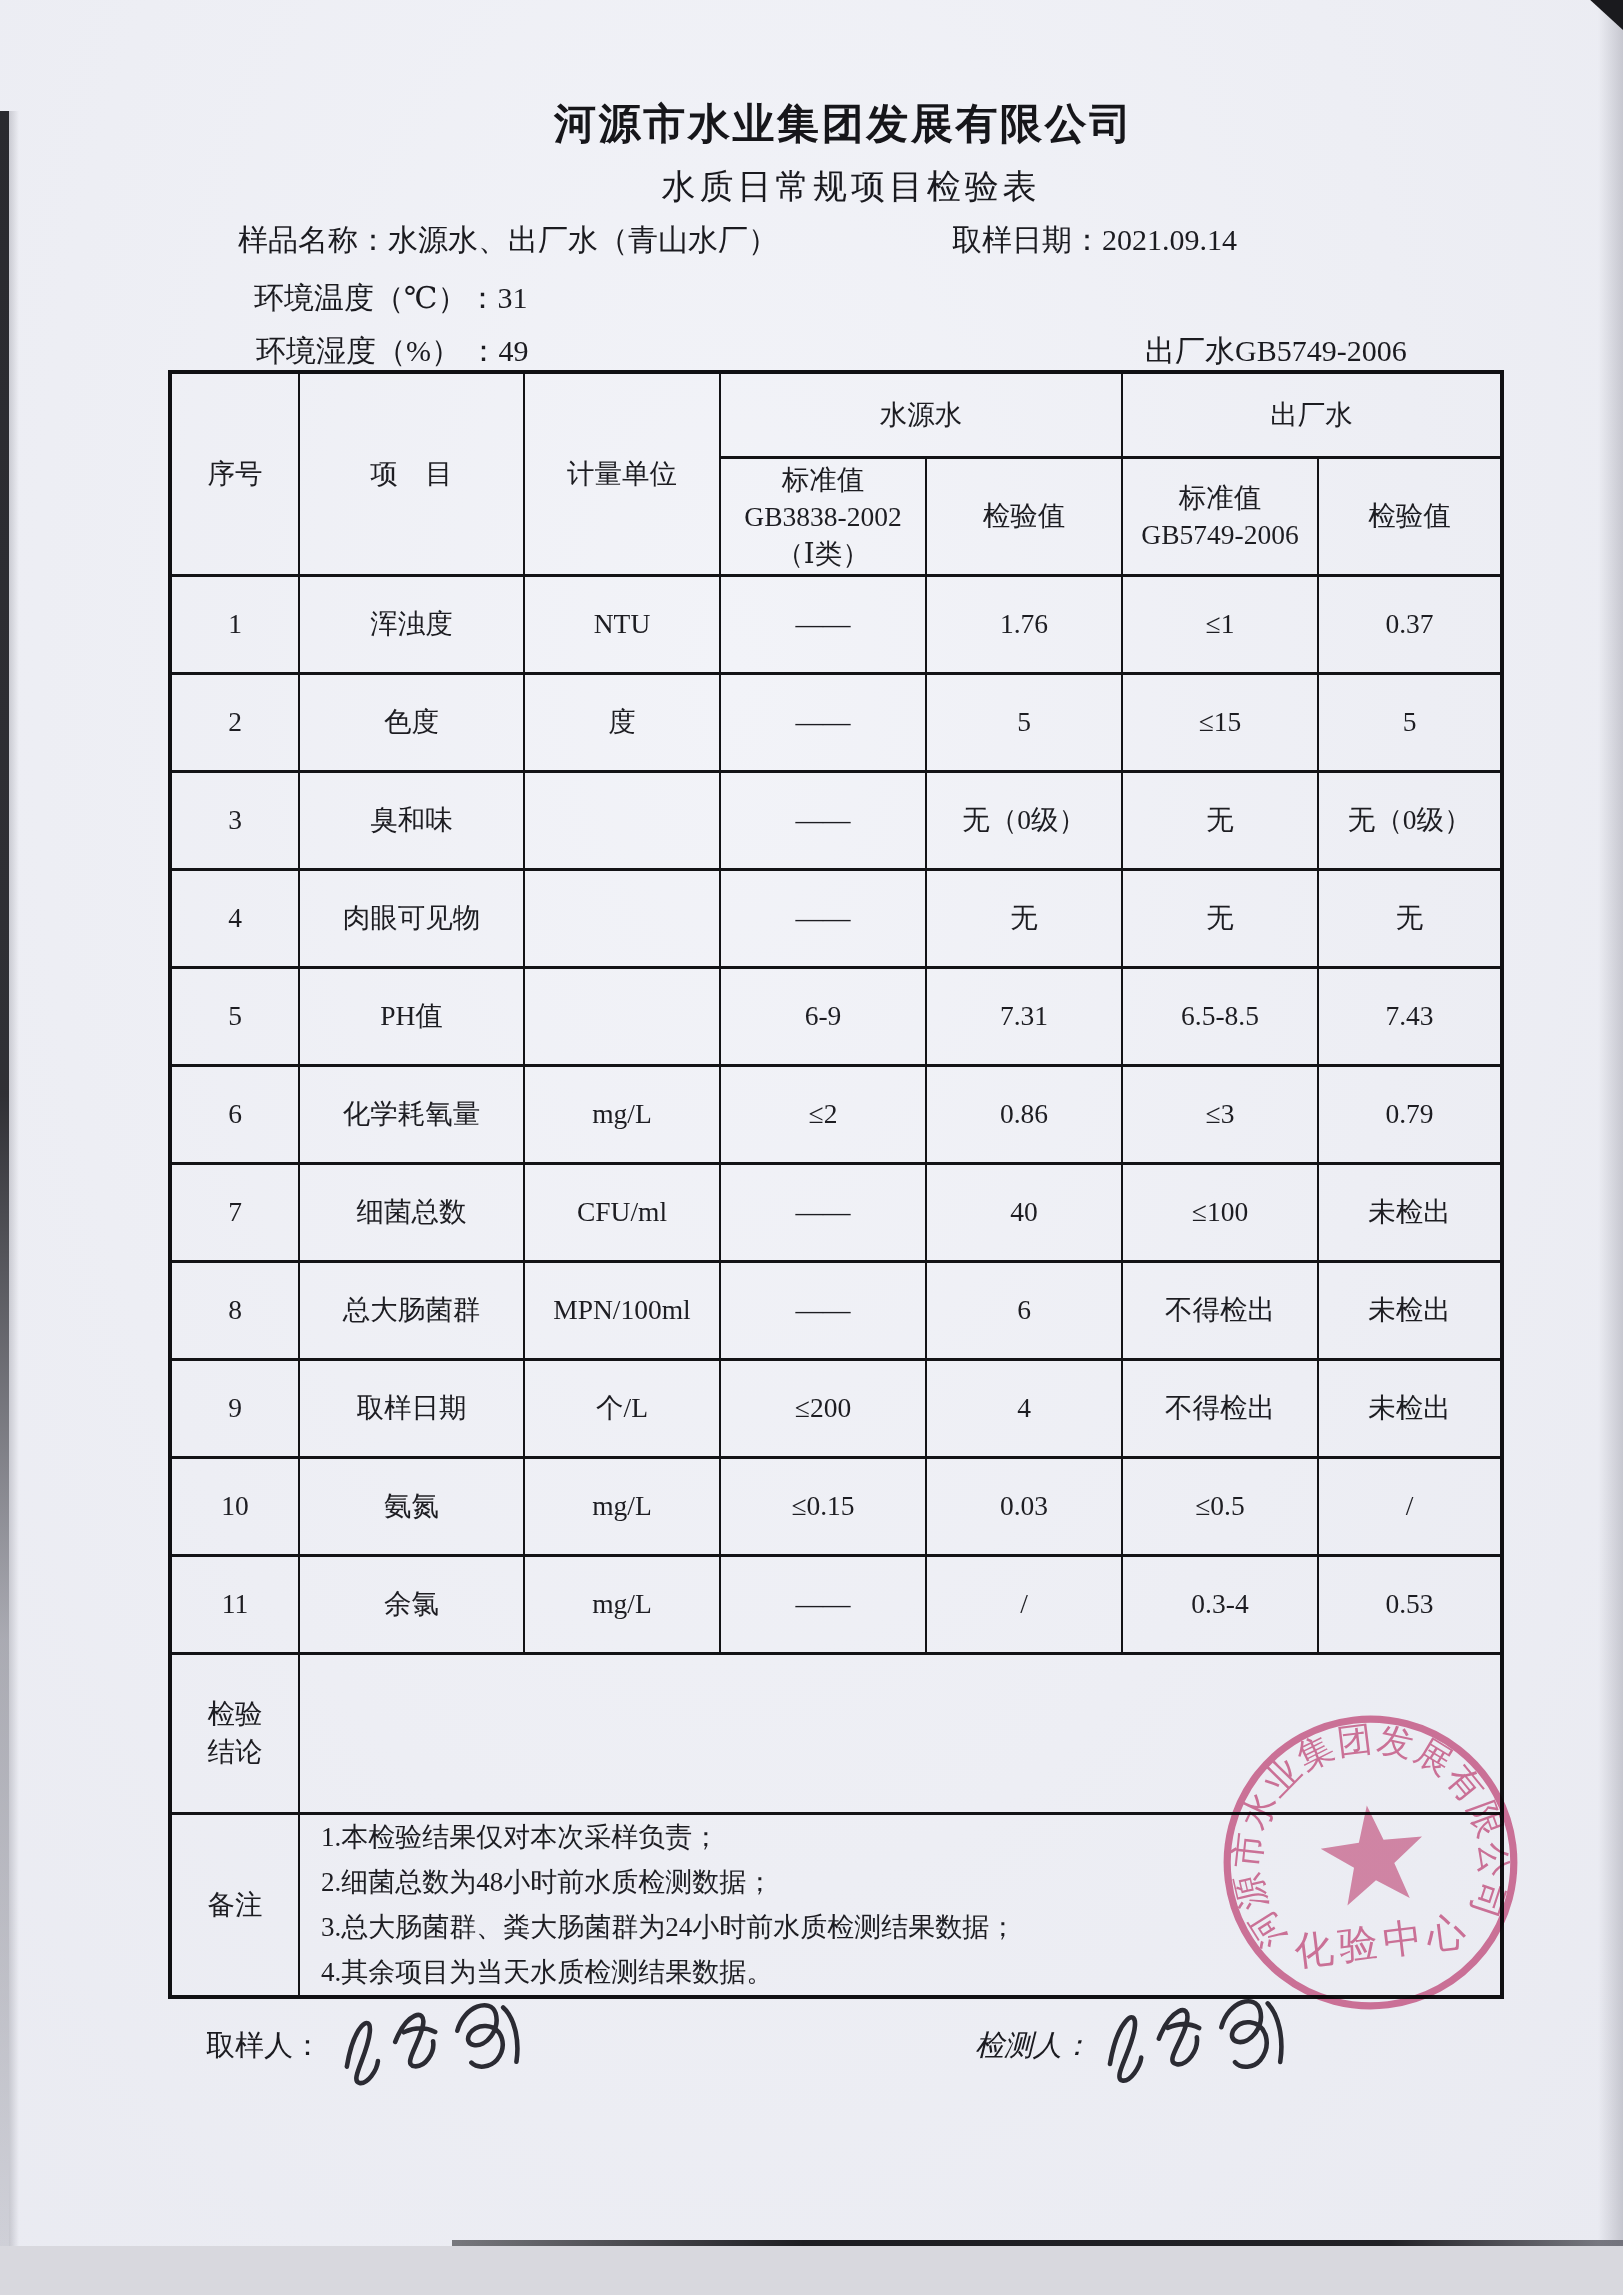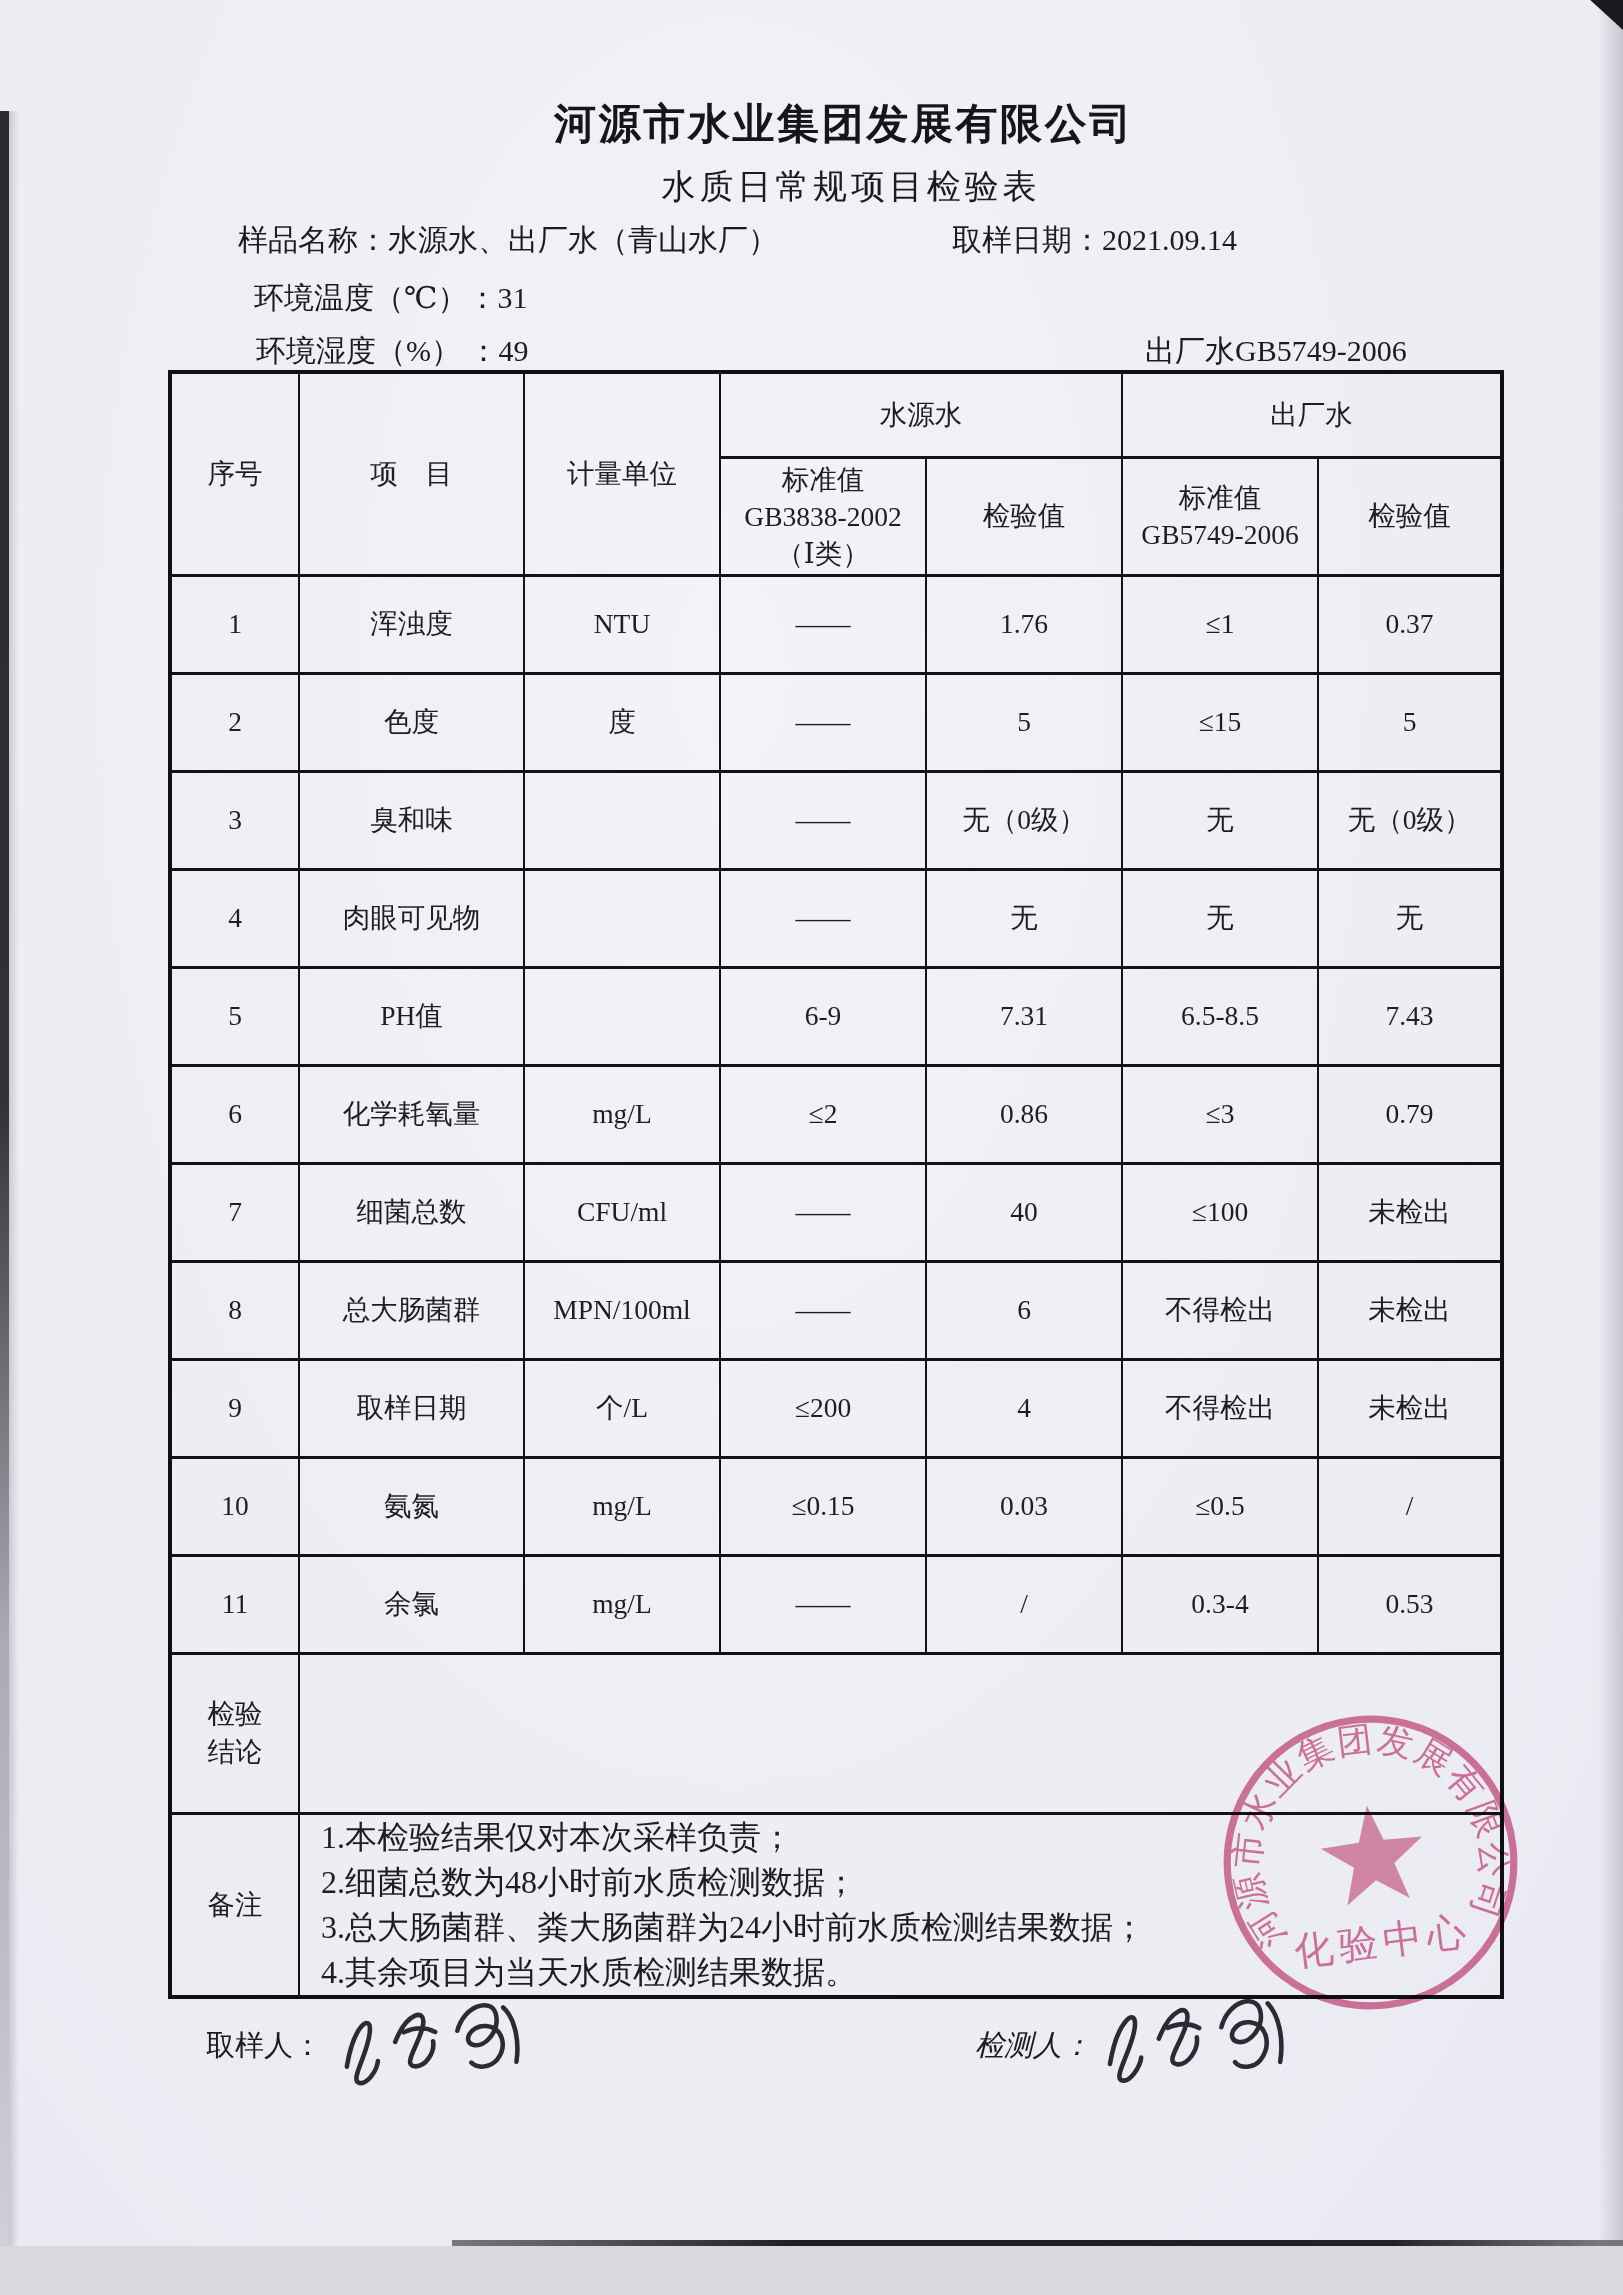--- a/index.html
+++ b/index.html
@@ -33,21 +33,21 @@
     overflow:hidden;
   }
   table.inspection { border:4.6px solid #101013; }
   tr.tr-group { height:85px; }
   tr.tr-sub   { height:118px; }
   tbody.data-rows tr { height:98px; }
   tr.tr-conclusion { height:160px; }
   tr.tr-remarks    { height:184px; }
   td.item-cell { text-align:left; padding-left:13px; }
   .hdr-line { line-height:37px; }
-  .remarks-lines { text-align:left; padding-left:21px; font-size:32px; line-height:45px; }
+  .remarks-lines { text-align:left; padding-left:21px; font-size:27px; line-height:45px; }
   .conclusion-label div { line-height:38px; }
   
   .sig-label { position:absolute; font-size:29px; white-space:nowrap; color:#1b1b20; }
   .sig-svg { position:absolute; }
   .sig-svg path { fill:none; stroke:#2b2b33; stroke-width:7; stroke-linecap:round; stroke-linejoin:round; }
   
   .stamp {
     position:absolute; left:1220px; top:1712px;
     mix-blend-mode:multiply; opacity:0.93;
     transform:rotate(-7deg);

